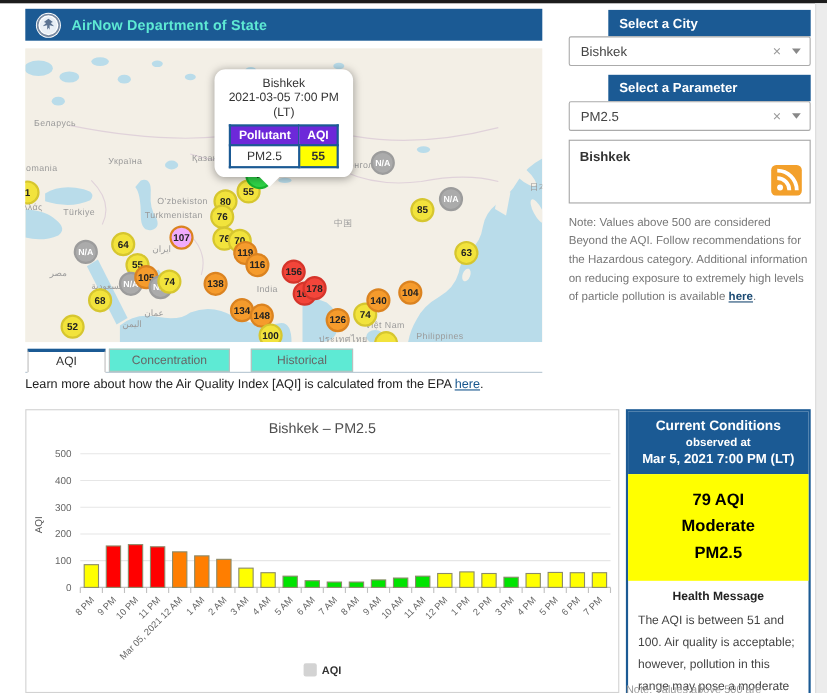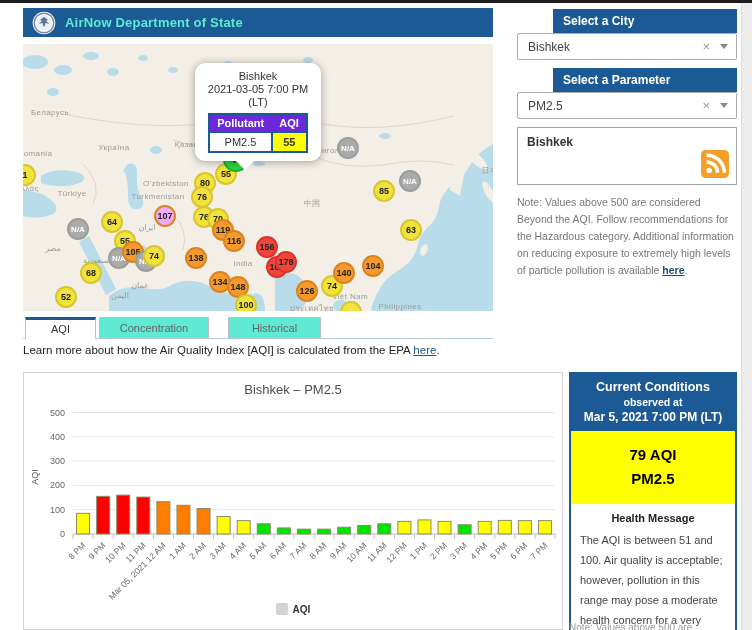--- a/index.html
+++ b/index.html
@@ -177,21 +177,21 @@
       <div class="marker" style="background: rgb(242, 227, 60); border-color: rgb(214, 198, 47); color: rgb(34, 34, 34); left: 223px; top: 261px;">100</div>
       <div class="marker" style="background: rgb(242, 227, 60); border-color: rgb(214, 198, 47); color: rgb(34, 34, 34); left: 203px; top: 130px;">55</div>
       <div class="marker" style="background: rgb(47, 211, 72); border-color: rgb(23, 178, 47); color: rgb(17, 51, 17); left: 213px; top: 115px; width: 26px; height: 26px; font-size: 10px;">49</div>
       <div class="marker" style="background: rgb(242, 69, 58); border-color: rgb(213, 53, 43); color: rgb(34, 34, 34); left: 244px; top: 203px;">156</div>
       <div class="marker" style="background: rgb(242, 69, 58); border-color: rgb(213, 53, 43); color: rgb(34, 34, 34); left: 254px; top: 223px;">163</div>
       <div class="marker" style="background: rgb(242, 69, 58); border-color: rgb(213, 53, 43); color: rgb(34, 34, 34); left: 263px; top: 218px;">178</div>
       <div class="marker" style="background: rgb(245, 155, 44); border-color: rgb(219, 131, 32); color: rgb(34, 34, 34); left: 284px; top: 247px;">126</div>
       <div class="marker" style="background: rgb(242, 227, 60); border-color: rgb(214, 198, 47); color: rgb(34, 34, 34); left: 309px; top: 242px;">74</div>
       <div class="marker" style="background: rgb(245, 155, 44); border-color: rgb(219, 131, 32); color: rgb(34, 34, 34); left: 321px; top: 229px;">140</div>
       <div class="marker" style="background: rgb(245, 155, 44); border-color: rgb(219, 131, 32); color: rgb(34, 34, 34); left: 350px; top: 222px;">104</div>
-      <div class="marker" style="background: rgb(242, 227, 60); border-color: rgb(214, 198, 47); color: rgb(34, 34, 34); left: 388px; top: 186px;">63</div>
+      <div class="marker" style="background: rgb(242, 227, 60); border-color: rgb(214, 198, 47); color: rgb(34, 34, 34); left: 401px; top: 186px;">63</div>
       <div class="marker" style="background: rgb(242, 227, 60); border-color: rgb(214, 198, 47); color: rgb(34, 34, 34); left: 361px; top: 147px;">85</div>
       <div class="marker" style="background: rgb(171, 171, 171); border-color: rgb(156, 156, 156); color: rgb(255, 255, 255); left: 387px; top: 137px; font-size: 8px;">N/A</div>
       <div class="marker" style="background: rgb(171, 171, 171); border-color: rgb(156, 156, 156); color: rgb(255, 255, 255); left: 325px; top: 104px; font-size: 8px;">N/A</div>
       <div class="marker" style="background: rgb(242, 227, 60); border-color: rgb(214, 198, 47); color: rgb(34, 34, 34); left: 328px; top: 268px;"></div>
     </div>
 
   <div class="abs popup">
     <div class="city">Bishkek</div>
     <div class="city">2021-03-05 7:00 PM</div>
     <div class="city">(LT)</div>
@@ -348,20 +348,21 @@
 </div>
 
 <div class="abs cc-panel">
   <div class="cc-head">
     <div class="l1">Current Conditions</div>
     <div class="l2">observed at</div>
     <div class="l3">Mar 5, 2021 7:00 PM (LT)</div>
   </div>
   <div class="cc-aqi">
     <div>79 AQI</div>
+    <div>Moderate</div>
     <div>PM2.5</div>
   </div>
   <div class="cc-health">
     <div class="ht">Health Message</div>
     <div class="hp">The AQI is between 51 and 100. Air quality is acceptable; however, pollution in this range may pose a moderate health concern for a very small number of individuals. People who are unusually sensitive to ozone or particle pollution may experience respiratory symptoms.</div>
   </div>
 </div>
 <div class="abs cc-note">Note: Values above 500 are considered Beyond the</div>
 
 </body></html>

